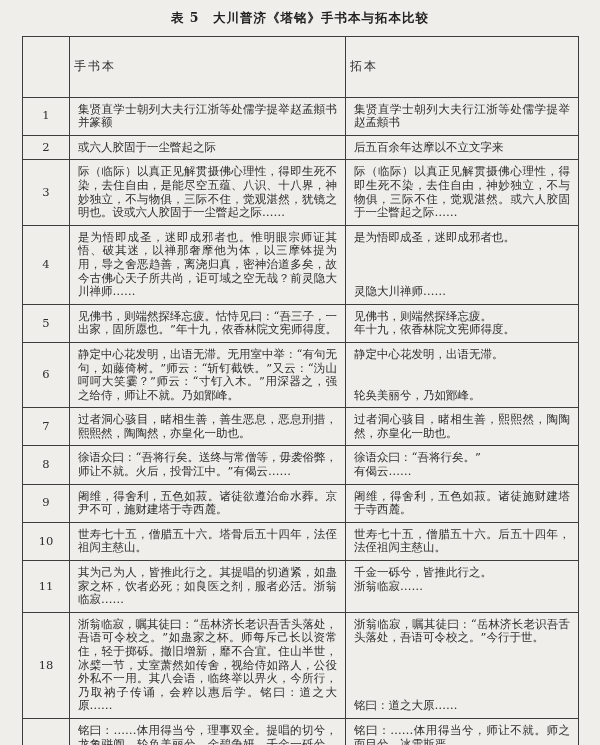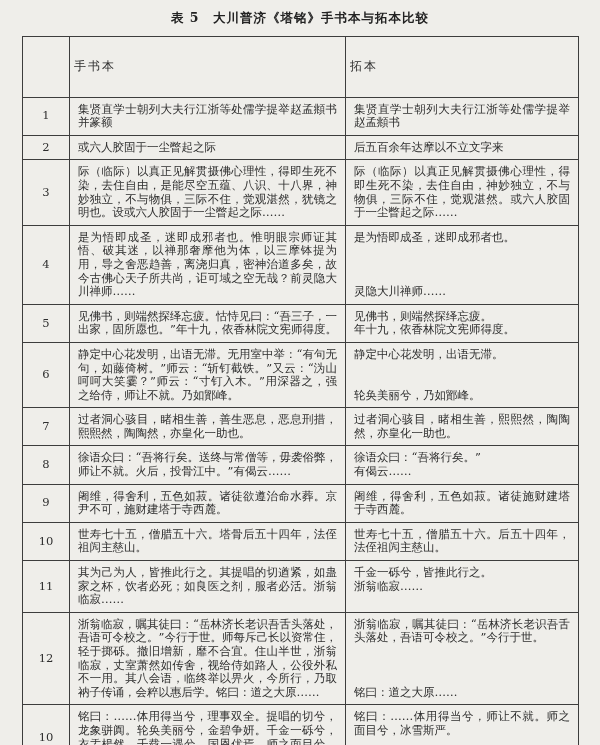--- a/index.html
+++ b/index.html
@@ -181,23 +181,23 @@
           <td class="num">11</td>
           <td class="cell">
             <div class="seg">其为己为人，皆推此行之。其提唱的切遒紧，如蛊家之杯，饮者必死；如良医之剂，服者必活。浙翁临寂……</div>
           </td>
           <td class="cell">
             <div class="seg">千金一砾兮，皆推此行之。</div>
             <div class="seg">浙翁临寂……</div>
           </td>
         </tr>
         <tr>
-          <td class="num">12</td>
-          <td class="cell">
-            <div class="seg">浙翁临寂，嘱其徒曰：“岳林济长老识吾舌头落处，吾语可令校之。”今行于世。师每斥己长以资常住，轻于掷砾。撤旧增新，靡不合宜。住山半世，浙翁临寂，丈室萧然如传舍，视给侍如路人，公役外私不一用。其八会语，临终举以畀火，今所行，乃取衲子传诵，会粹以惠后学。铭曰：道之大原……</div>
+          <td class="num">18</td>
+          <td class="cell">
+            <div class="seg">浙翁临寂，嘱其徒曰：“岳林济长老识吾舌头落处，吾语可令校之。”如蛊家之杯。师每斥己长以资常住，轻于掷砾。撤旧增新，靡不合宜。住山半世，冰檗一节，丈室萧然如传舍，视给侍如路人，公役外私不一用。其八会语，临终举以畀火，今所行，乃取衲子传诵，会粹以惠后学。铭曰：道之大原……</div>
           </td>
           <td class="cell">
             <div class="seg">浙翁临寂，嘱其徒曰：“岳林济长老识吾舌头落处，吾语可令校之。”今行于世。</div>
             <div class="seg bottom">铭曰：道之大原……</div>
           </td>
         </tr>
         <tr>
           <td class="num">10</td>
           <td class="cell">
             <div class="seg">铭曰：……体用得当兮，理事双全。提唱的切兮，龙象骈阗。轮奂美丽兮，金碧争妍。千金一砾兮，衣盂枵然。千载一遇兮，国恩优焉。师之面目兮，冰雪斯严。</div>

